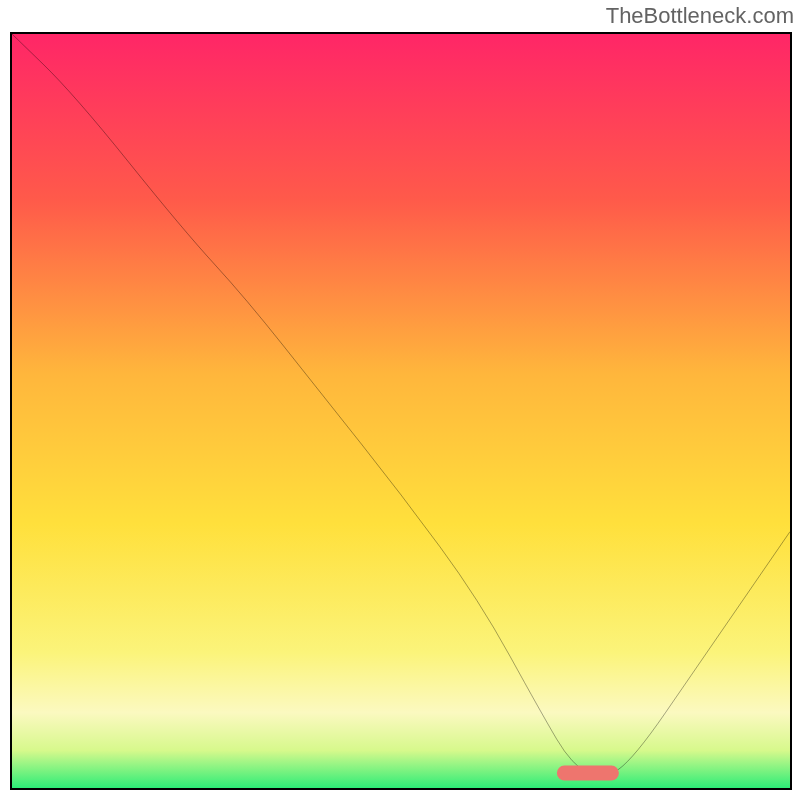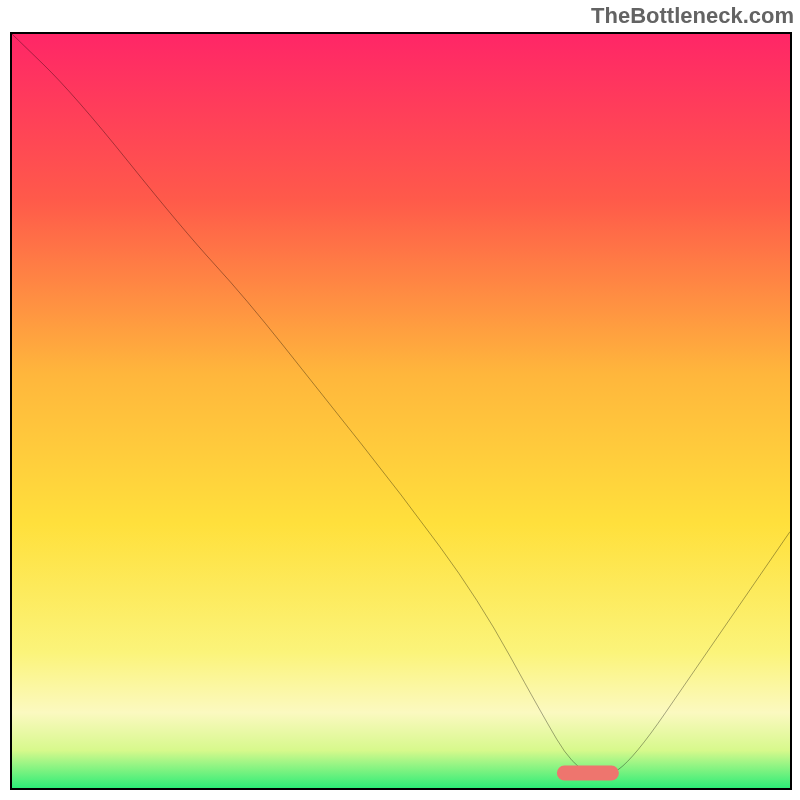--- a/index.html
+++ b/index.html
@@ -1,18 +1,18 @@
 <!DOCTYPE html>
 <html><head>
 <meta charset="utf-8">
 <style>
 *{margin:0;padding:0;box-sizing:border-box}
 body{width:800px;height:800px;overflow:hidden;background:#fff;font-family:Arial,Helvetica,sans-serif}
 .wrap{width:800px;height:800px;position:relative}
-.watermark{position:absolute;top:3px;right:6px;color:#636363;font-size:22px;font-weight:700;z-index:5}
+.watermark{position:absolute;top:3px;right:6px;color:#636363;font-size:22px;font-weight:400;z-index:5}
 .frame{position:absolute;left:10px;top:32px;width:782px;height:758px;border:2px solid #000}
 .plot{position:absolute;left:0;top:0;width:100%;height:100%}
 .marker{position:absolute;width:60px;height:14px;border-radius:8px;transform:translate(-50%,-50%)}
 svg.curve{position:absolute;left:0;top:0;width:100%;height:100%;pointer-events:none}
 </style>
 </head>
 <body>
 
 <div class="wrap">
   <div class="watermark">TheBottleneck.com</div>

